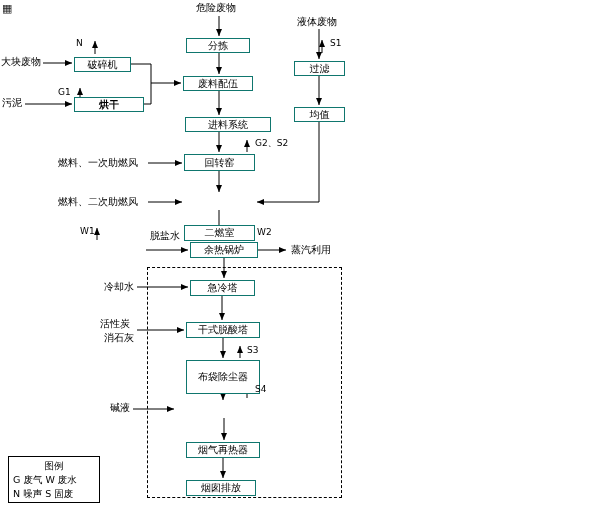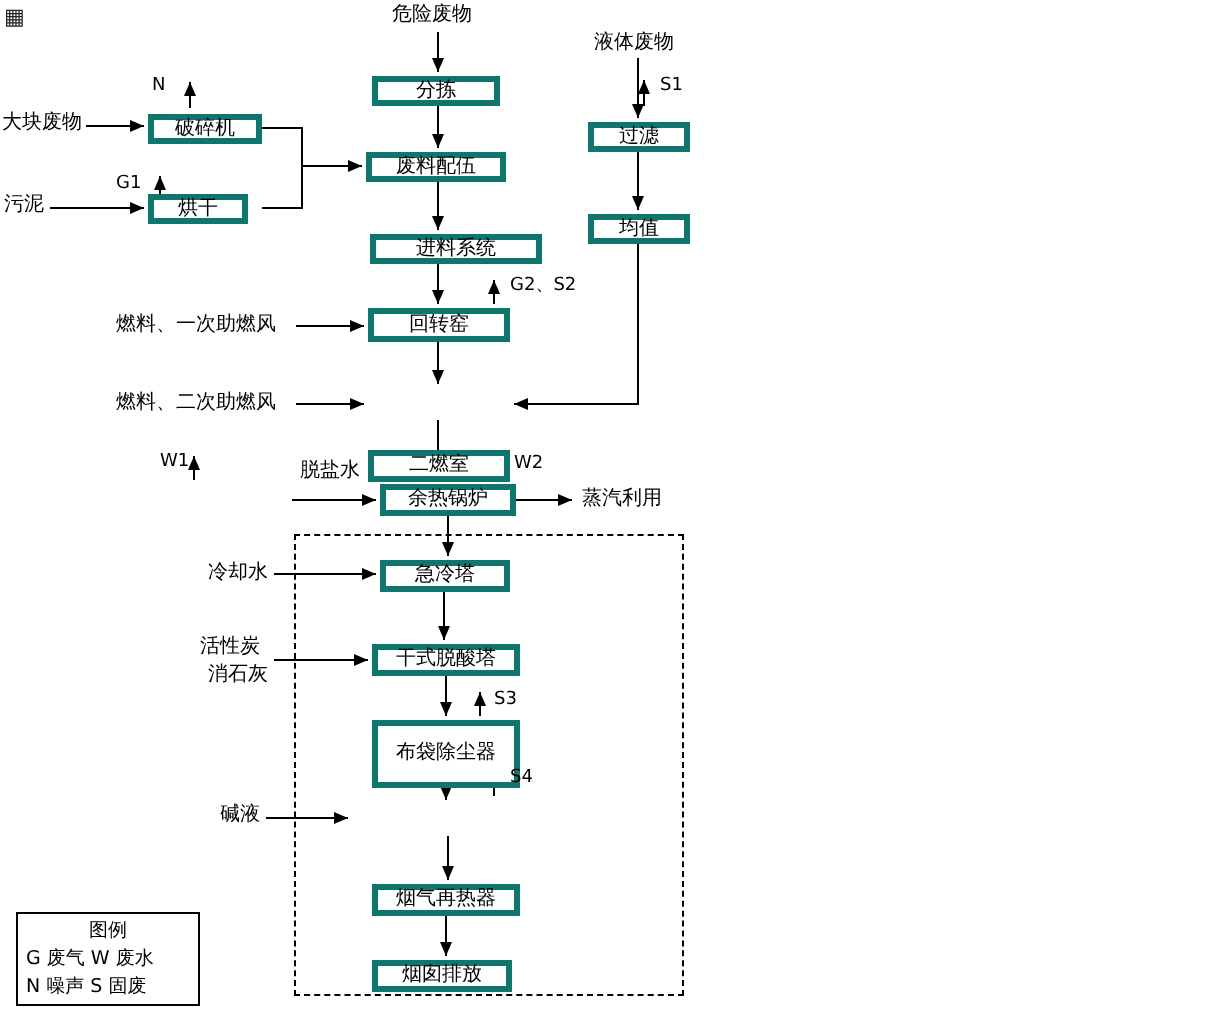--- a/index.html
+++ b/index.html
@@ -1,20 +1,20 @@
 <!DOCTYPE html>
 <html><head>
 <meta charset="utf-8">
 <style>
   * { margin:0; padding:0; box-sizing:border-box; }
   html,body { background:#ffffff; }
   body { font-family:"DejaVu Sans","Liberation Sans",sans-serif; color:#000; }
   .stage { position:relative; width:614px; height:506px; background:#fff; overflow:hidden; }
   .node {
-    position:absolute; border:3px solid #0f766e; background:#fff;
+    position:absolute; border:1px solid #0f766e; background:#fff;
     display:flex; align-items:center; justify-content:center;
     font-size:10px; line-height:1; white-space:nowrap;
   }
   .lbl { position:absolute; font-size:10px; line-height:1.15; white-space:nowrap; }
   .em  { position:absolute; font-size:9px;  line-height:1;    white-space:nowrap; }
   .dashed-region { position:absolute; border:1px dashed #000; background:transparent; }
   .legend {
     position:absolute; border:1px solid #000; background:#fff;
     font-size:9.5px; line-height:14px; padding:2px 4px; white-space:nowrap;
   }
@@ -90,21 +90,21 @@
   <div class="node" style="left:184px; top:154px; width:71px; height:17px;">回转窑</div>
   <div class="node" style="left:184px; top:200px; width:71px; height:16px;margin-top:25px;">二燃室</div>
   <div class="node" style="left:190px; top:242px; width:68px; height:16px;">余热锅炉</div>
   <div class="node" style="left:190px; top:280px; width:65px; height:16px;">急冷塔</div>
   <div class="node" style="left:186px; top:322px; width:74px; height:16px;">干式脱酸塔</div>
   <div class="node" style="left:186px; top:360px; width:74px; height:34px;">布袋除尘器</div>
   <div class="node" style="left:186px; top:442px; width:74px; height:16px;">烟气再热器</div>
   <div class="node" style="left:186px; top:480px; width:70px; height:16px;">烟囱排放</div>
 
   <div class="node" style="left:74px; top:57px;  width:57px; height:15px;">破碎机</div>
-  <div class="node" style="left:74px; top:97px;  width:50px; height:15px;">烘干</div>
+  <div class="node" style="left:74px; top:97px;  width:70px; height:15px;font-weight:bold;">烘干</div>
 
   <div class="node" style="left:294px; top:61px;  width:51px; height:15px;">过滤</div>
   <div class="node" style="left:294px; top:107px; width:51px; height:15px;">均值</div>
 
   <div class="lbl" style="left:1px;   top:56px;">大块废物</div>
   <div class="lbl" style="left:2px;   top:97px;">污泥</div>
   <div class="lbl" style="left:58px;  top:157px;">燃料、一次助燃风</div>
   <div class="lbl" style="left:58px;  top:196px;">燃料、二次助燃风</div>
   <div class="lbl" style="left:150px; top:230px;">脱盐水</div>
   <div class="lbl" style="left:104px; top:281px;">冷却水</div>

